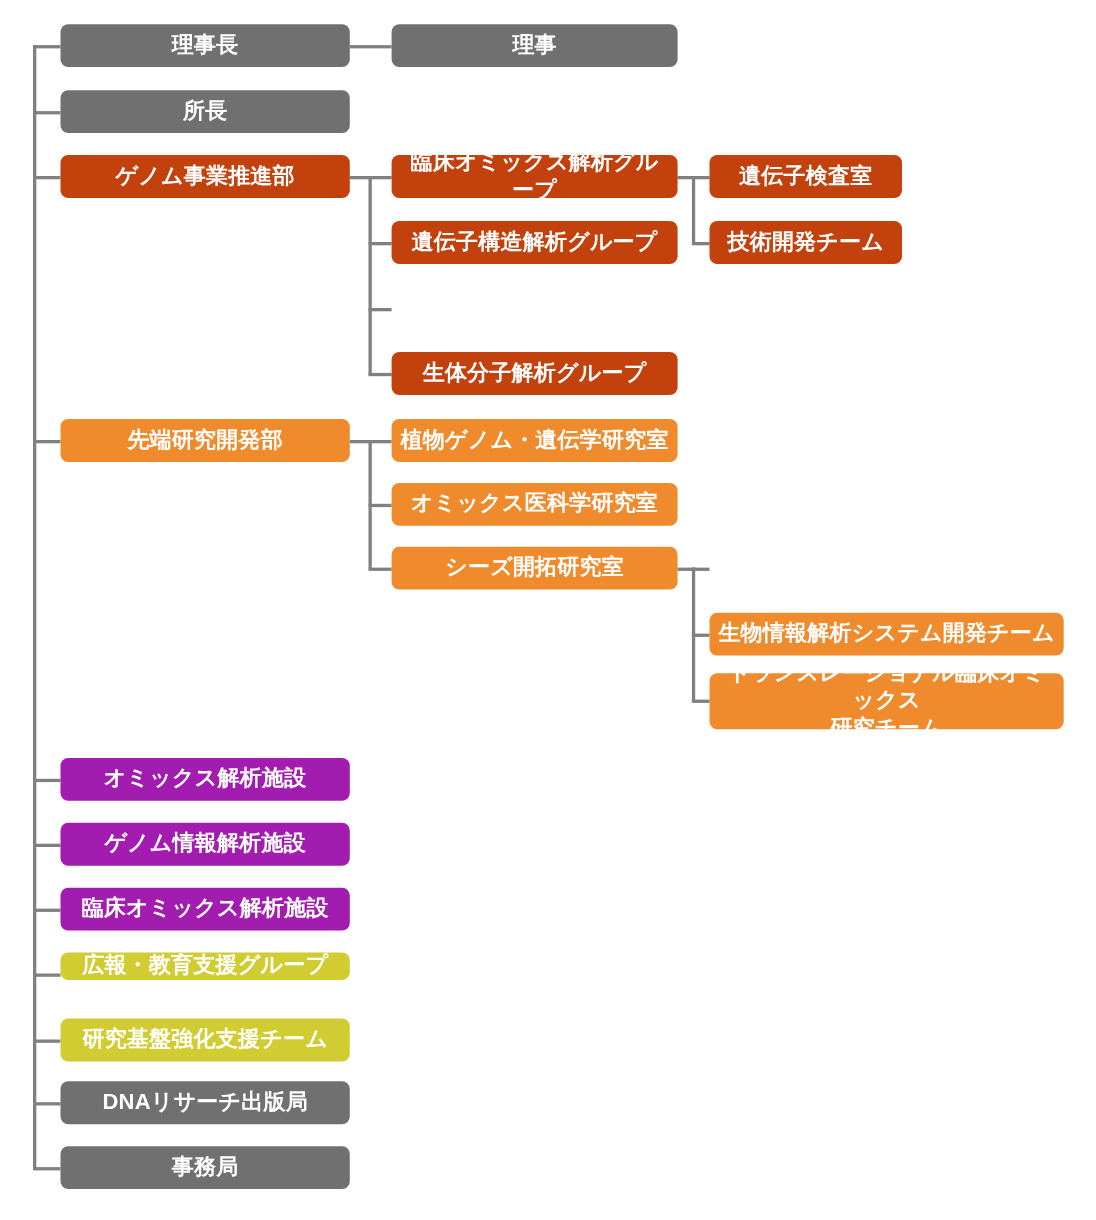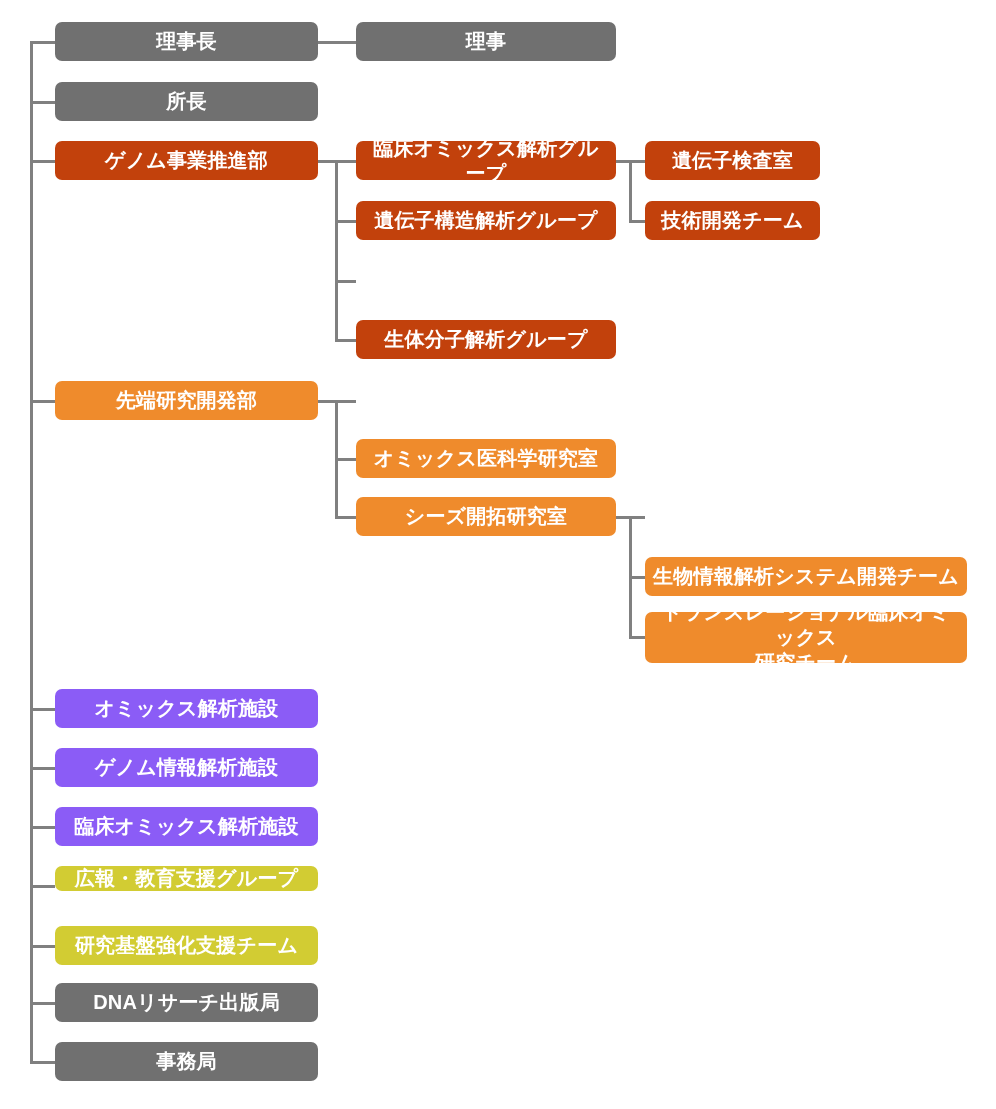--- a/index.html
+++ b/index.html
@@ -30,21 +30,21 @@
     font-size: 20px;
     line-height: 1.25;
     letter-spacing: 0.2px;
     padding: 2px 8px;
     white-space: pre-line;
     user-select: none;
   }
   .node.gray   { background: #707070; }
   .node.green  { background: #c2410c; }
   .node.orange { background: #ef8b2c; }
-  .node.blue   { background: #8b5cf6; }
+  .node.blue   { background: #a21caf; }
   .node.yellow { background: #d2cc33; }
 
   .edge {
     position: absolute;
     background: #808080;
   }
   .edge.h { height: 3px; }
   .edge.v { width: 3px; }
 </style>
 </head>
@@ -97,20 +97,21 @@
   <div class="node gray" style="left:55px; top:82px; width:263px; height:39px;">所長</div>
 
   <div class="node green" style="left:55px; top:141px; width:263px; height:39px;">ゲノム事業推進部</div>
   <div class="node green" style="left:356px; top:141px; width:260px; height:39px;text-align:center;">臨床オミックス解析グループ</div>
   <div class="node green" style="left:356px; top:201px; width:260px; height:39px;">遺伝子構造解析グループ</div>
   <div class="node green" style="left:356px; top:320px; width:260px; height:39px;">生体分子解析グループ</div>
   <div class="node green" style="left:645px; top:141px; width:175px; height:39px;">遺伝子検査室</div>
   <div class="node green" style="left:645px; top:201px; width:175px; height:39px;">技術開発チーム</div>
 
   <div class="node orange" style="left:55px; top:381px; width:263px; height:39px;">先端研究開発部</div>
+  <div class="node orange" style="left:356px; top:381px; width:260px; height:39px;">植物ゲノム・遺伝学研究室</div>
   <div class="node orange" style="left:356px; top:439px; width:260px; height:39px;">オミックス医科学研究室</div>
   <div class="node orange" style="left:356px; top:497px; width:260px; height:39px;">シーズ開拓研究室</div>
   <div class="node orange" style="left:645px; top:557px; width:322px; height:39px;">生物情報解析システム開発チーム</div>
   <div class="node orange" style="left:645px; top:612px; width:322px; height:51px;">トランスレーショナル臨床オミックス
 研究チーム</div>
 
   <div class="node blue" style="left:55px; top:689px; width:263px; height:39px;">オミックス解析施設</div>
   <div class="node blue" style="left:55px; top:807px; width:263px; height:39px;">臨床オミックス解析施設</div>
   <div class="node blue" style="left:55px; top:748px; width:263px; height:39px;">ゲノム情報解析施設</div>
 

